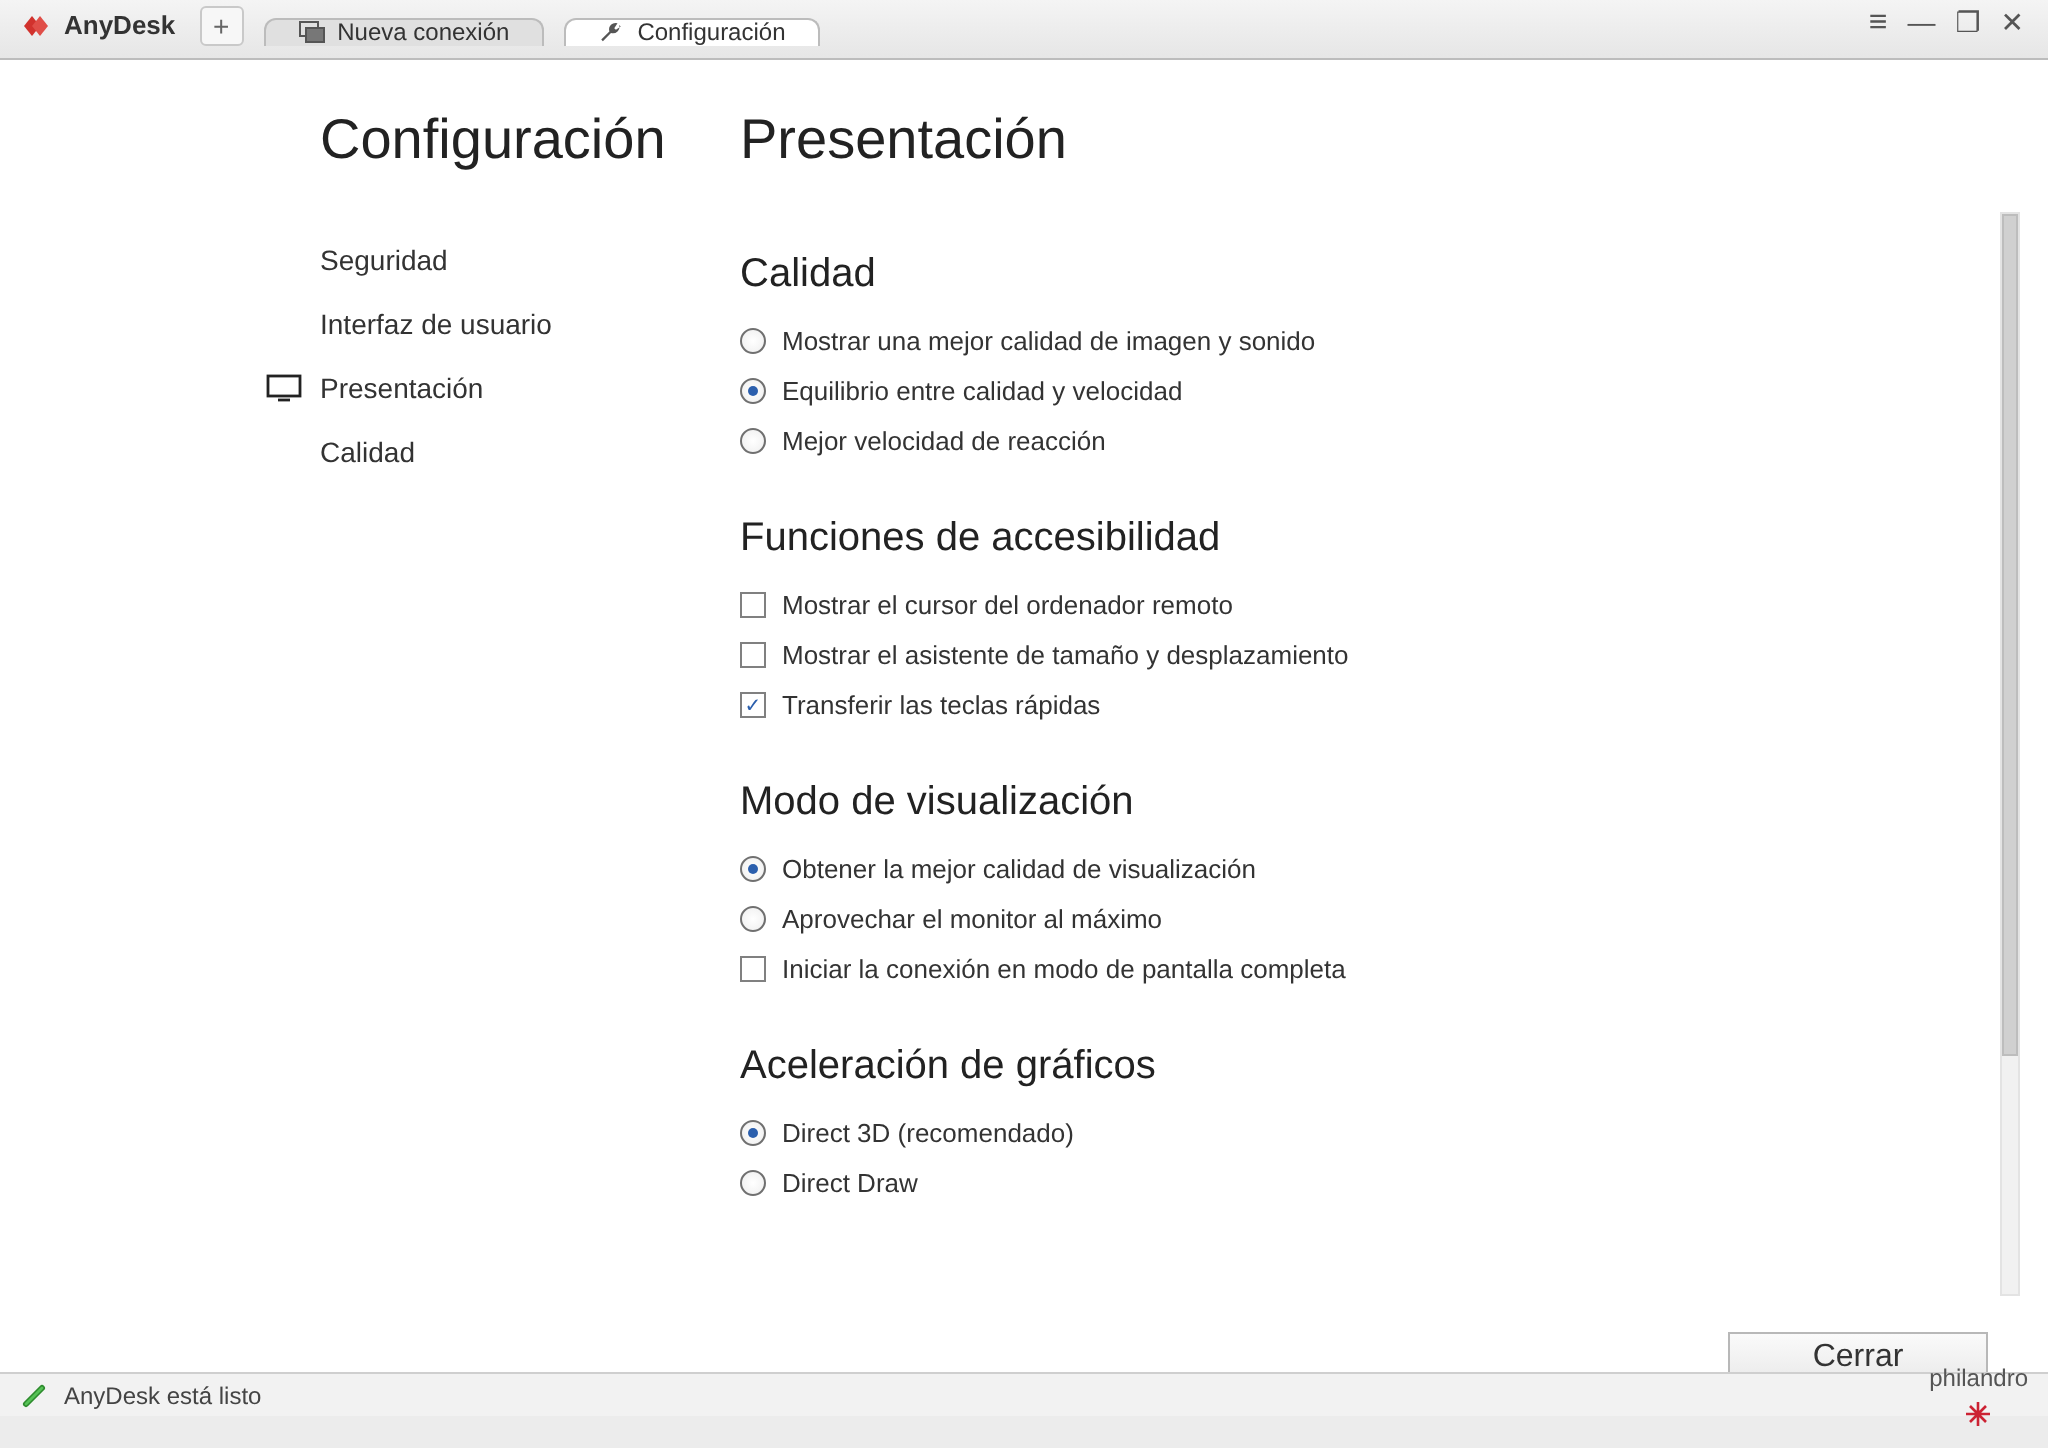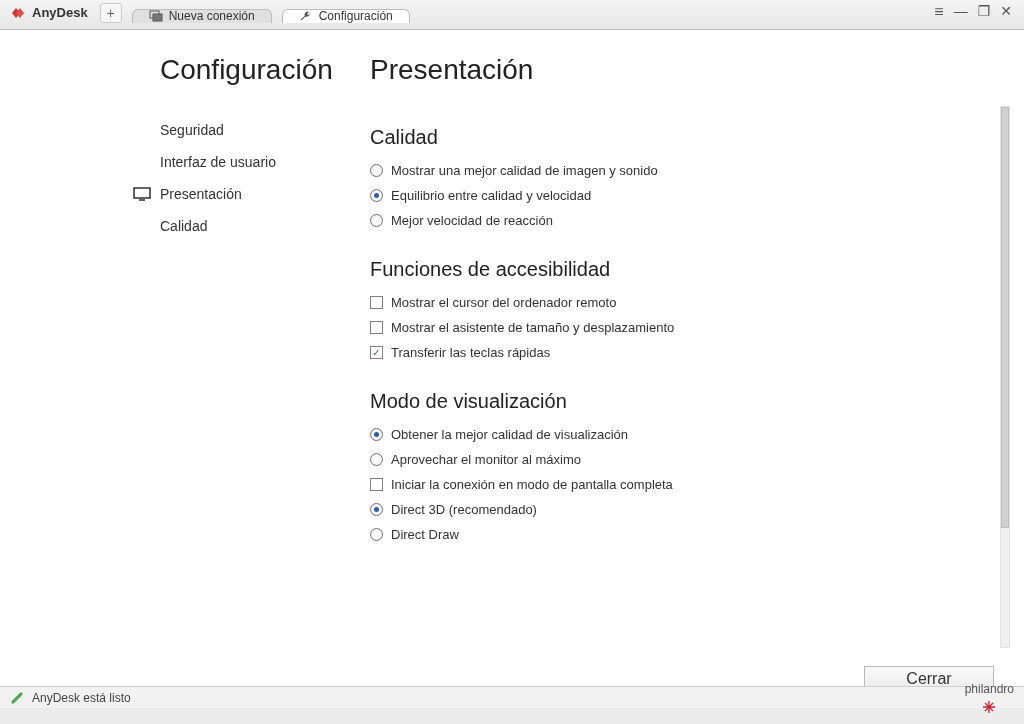--- a/index.html
+++ b/index.html
@@ -211,20 +211,21 @@
           </div>
         <div class="opt">
             <span class="radio"></span>
             <span>Aprovechar el monitor al máximo</span>
           </div>
         <div class="opt">
             <span class="check"></span>
             <span>Iniciar la conexión en modo de pantalla completa</span>
           </div>
 
+        <div class="section-h mt">Aceleración de gráficos</div>
         <div class="opt">
             <span class="radio checked"></span>
             <span>Direct 3D (recomendado)</span>
           </div>
         <div class="opt">
             <span class="radio"></span>
             <span>Direct Draw</span>
           </div>
       </div>
 

